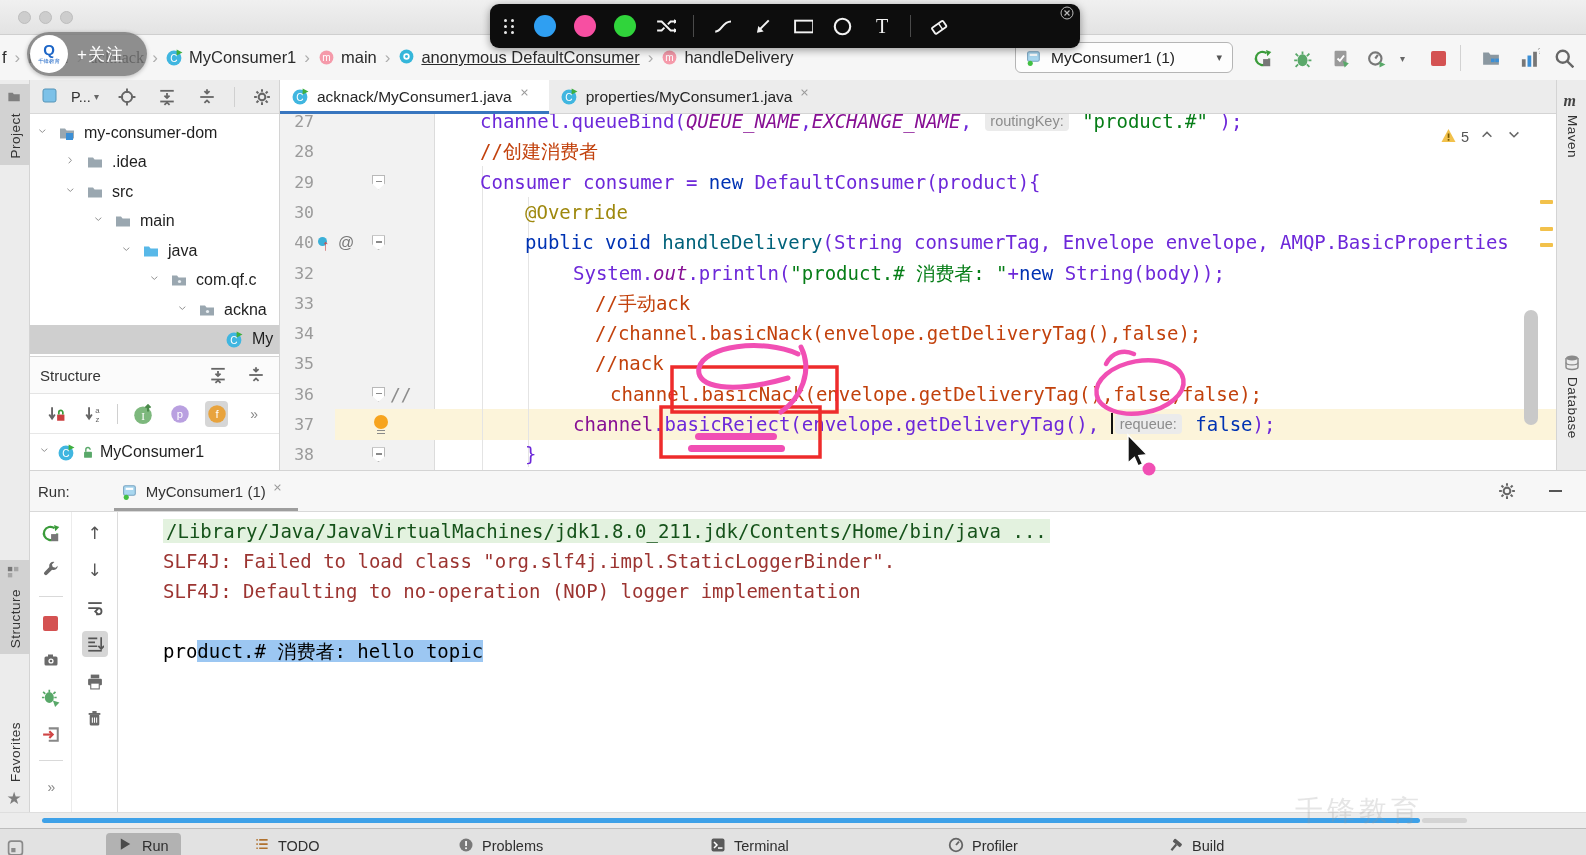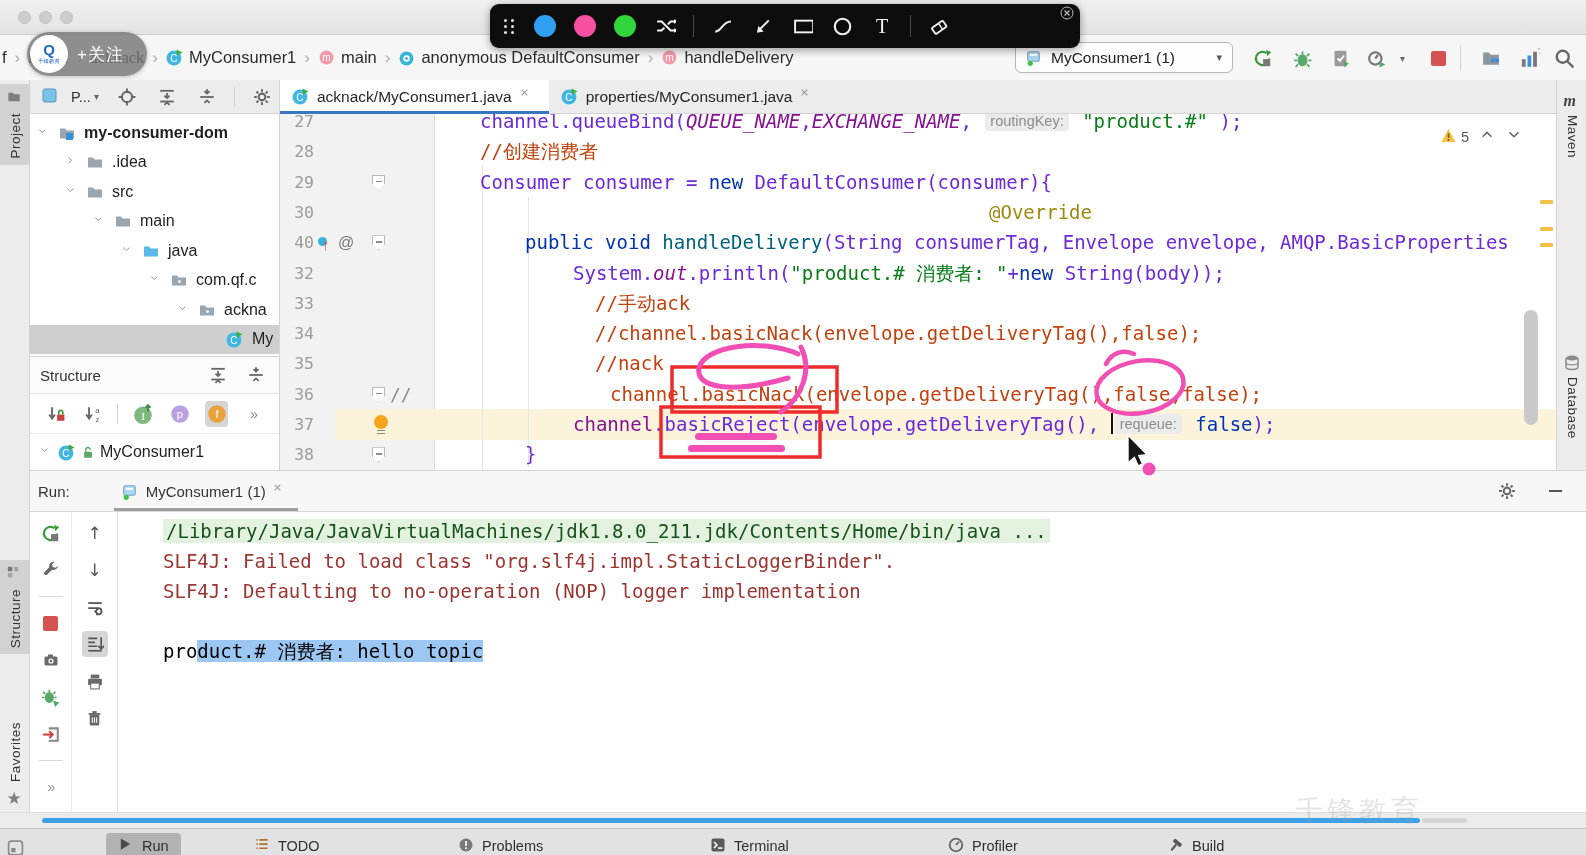--- a/index.html
+++ b/index.html
@@ -155,21 +155,21 @@
       <span style="display: flex; align-items: center; gap: 6px;">
         <span class="bc-icon">
           <svg width="17" height="17" viewBox="0 0 16 16">
             <circle cx="8" cy="8" r="6.5" fill="#f59aaa"></circle>
             <text x="8" y="11.5" font-size="9.5" fill="#fff" text-anchor="middle" font-family="Liberation Sans">m</text>
           </svg>
         </span>
         <span>main</span>
       </span>
       <span class="bc-sep">›</span>
-      <span style="display: flex; align-items: flex-end; gap: 6px;">
+      <span style="display: flex; align-items: flex-start; gap: 6px; text-decoration: underline;">
         <span class="bc-icon">
           <svg width="17" height="17" viewBox="0 0 16 16">
             <circle cx="8" cy="8" r="6.5" fill="#35b6da"></circle>
             <circle cx="8" cy="8" r="3" fill="#fff"></circle>
             <circle cx="8" cy="8" r="1.4" fill="#35b6da"></circle>
           </svg>
         </span>
         <span>anonymous DefaultConsumer</span>
       </span>
       <span class="bc-sep">›</span>
@@ -349,21 +349,21 @@
           <svg width="12" height="12" viewBox="0 0 16 16">
             <path d="M2.5 5l5.5 5 5.5-5" fill="none" stroke="#808080" stroke-width="1.6" transform="scale(0.72)"></path>
           </svg>
         </span>
         <span class="ticon">
           <svg width="18" height="16" viewBox="0 0 16 16">
             <path d="M1 3.5h5l1.6 2H15v8H1z" fill="#9aa7b0"></path>
             <rect x="7" y="8" width="7" height="7" fill="#3b8fd6"></rect>
           </svg>
         </span>
-        <span style="font-weight: 700;">my-consumer-dom</span>
+        <span style="font-weight: 400;">my-consumer-dom</span>
       </div>
       <div class="trow" style="top: 33.5px; padding-left: 36px;">
         <span class="chev">
           <svg width="12" height="12" viewBox="0 0 16 16">
             <path d="M5 2.5l5 5.5-5 5.5" fill="none" stroke="#808080" stroke-width="1.6" transform="scale(0.72)"></path>
           </svg>
         </span>
         <span class="ticon">
           <svg width="18" height="16" viewBox="0 0 16 16">
             <path d="M1 3.5h5l1.6 2H15v8H1z" fill="#9aa7b0"></path>
@@ -581,25 +581,25 @@
       </div>
       <div class="crow" style="top: -8px; padding-left: 45px;"><span class="tk-p">channel.queueBind(</span><span class="tk-f">QUEUE_NAME</span><span class="tk-p">,</span><span class="tk-f">EXCHANGE_NAME</span><span class="tk-p">, </span><span class="tk-h">routingKey:</span><span class="tk-p"> </span><span class="tk-s">"product.#"</span><span class="tk-p"> );</span></div>
       <div class="grow" style="top: 22.3px;">
         <span class="lnum">28</span>
       </div>
       <div class="crow" style="top: 22.3px; padding-left: 45px;"><span class="tk-c">//创建消费者</span></div>
       <div class="grow" style="top: 52.6px;">
         <span class="lnum">29</span>
         <span class="fold"></span>
       </div>
-      <div class="crow" style="top: 52.6px; padding-left: 45px;"><span class="tk-p">Consumer consumer = </span><span class="tk-k">new</span><span class="tk-p"> DefaultConsumer(consumer){</span></div>
+      <div class="crow" style="top: 52.6px; padding-left: 45px;"><span class="tk-p">Consumer consumer = </span><span class="tk-k">new</span><span class="tk-p"> DefaultConsumer(product){</span></div>
       <div class="grow" style="top: 82.9px;">
         <span class="lnum">30</span>
       </div>
-      <div class="crow" style="top: 82.9px; padding-left: 90px; text-align: center;"><span class="tk-a">@Override</span></div>
+      <div class="crow" style="top: 82.9px; padding-left: 90px;"><span class="tk-a">@Override</span></div>
       <div class="grow" style="top: 113.2px;">
         <span class="lnum">40</span>
         <span class="ovdot"></span>
         <span class="ovarrow">↑</span>
         <span class="ovat">@</span>
         <span class="fold"></span>
       </div>
       <div class="crow" style="top: 113.2px; padding-left: 90px;"><span class="tk-k">public</span><span class="tk-p"> </span><span class="tk-k">void</span><span class="tk-p"> </span><span class="tk-m">handleDelivery</span><span class="tk-p">(String consumerTag, Envelope envelope, AMQP.BasicProperties</span></div>
       <div class="grow" style="top: 143.5px;">
         <span class="lnum">32</span>

